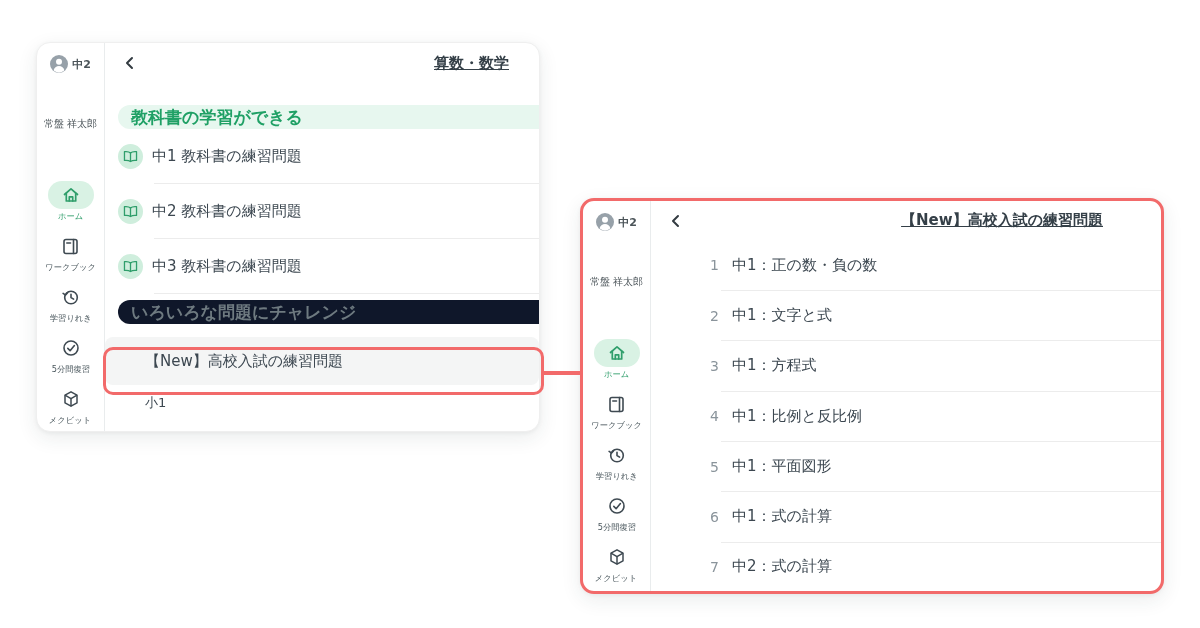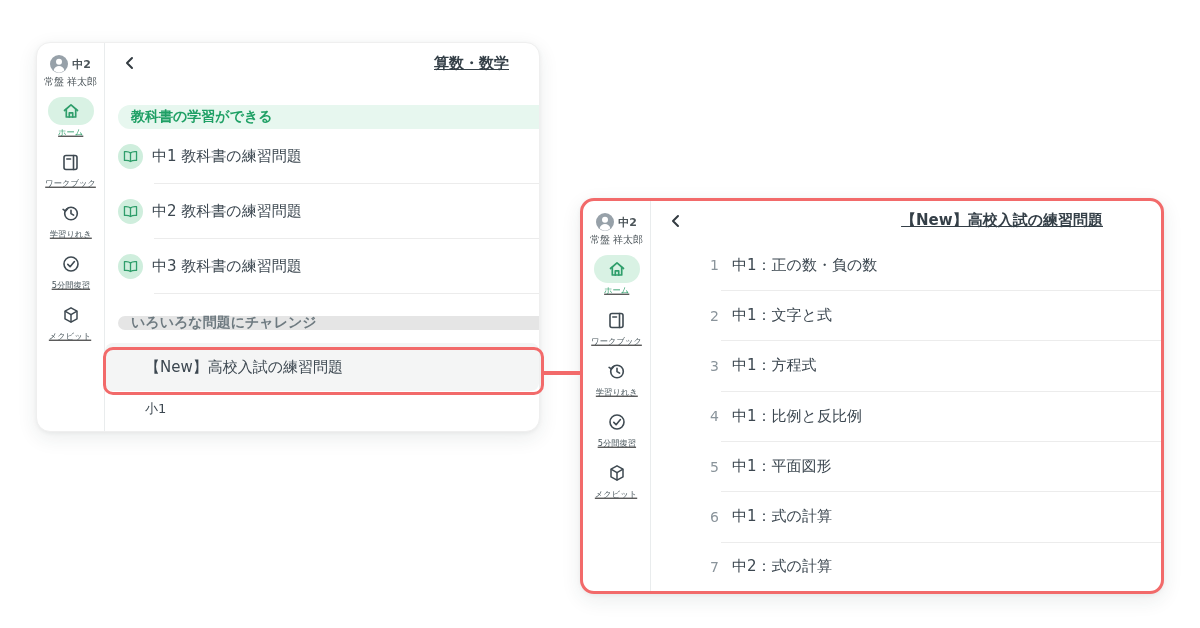--- a/index.html
+++ b/index.html
@@ -8,44 +8,44 @@
   .stage { position:relative; width:1200px; height:628px; background:#fff; }
 
   
   .card { position:absolute; background:#fff; border-radius:14px; overflow:hidden;
     display:flex; box-shadow:0 6px 20px rgba(30,60,50,.09), 0 1px 4px rgba(0,0,0,.05); }
   .card-left  { left:36px; top:42px;  width:504px; height:390px; border:1px solid #efefef; }
   .card-right { left:580px; top:198px; width:584px; height:396px; border:3px solid #f26a6a; }
 
   
   .sidebar { width:68px; flex:0 0 68px; border-right:1px solid #e9eced;
-    display:flex; flex-direction:column; align-items:center; }
+    display:flex; flex-direction:column; align-items:center;gap:42px; }
   .user { display:flex; align-items:center; gap:4px; margin-top:12px; }
   .grade { font-size:11px; font-weight:bold; color:#4a5358; }
   .uname { font-size:10px; color:#4a5358; margin-top:2px; text-align:right; white-space:nowrap; }
-  .nav { margin-top:8px; display:flex; flex-direction:column; align-items:center;text-decoration:underline; }
+  .nav { margin-top:8px; display:flex; flex-direction:column; align-items:center; }
   .nav-item { display:flex; flex-direction:column; align-items:center; margin-bottom:9px; cursor:pointer; }
   .pill { width:46px; height:28px; border-radius:14px; display:flex; align-items:center;
     justify-content:center; color:#3f4a52; }
   .nav-item.active .pill { background:#d9f2e4; color:#2f9e6b; }
   .nav-label { font-size:9px; color:#49565c; margin-top:1px; white-space:nowrap; transform:scale(.92); }
   .nav-item.active .nav-label { color:#2f9e6b; }
 
   
   .main { flex:1; display:flex; flex-direction:column; min-width:0; }
   .hdr { height:40px; display:flex; align-items:center; padding-left:13px; }
   .back { width:24px; height:24px; display:flex; align-items:center; justify-content:center; cursor:pointer; }
   .hdr-title { margin-left:auto; font-size:15px; font-weight:600; color:#343f47;text-decoration:underline; }
   .card-left  .hdr-title { padding-right:30px; }
   .card-right .hdr-title { padding-right:58px; }
 
   .section-bar { height:24px; margin-left:13px; border-radius:12px 0 0 12px;
-    display:flex; align-items:center; padding-left:13px; font-size:14px; font-weight:bold; }
+    display:flex; align-items:center; padding-left:13px; font-size:17px; font-weight:bold; }
   .bar-green { margin-top:22px; background:#e7f7ef; color:#1fa065; }
-  .bar-gray  { margin-top:22px; background:#e5e5e5; color:#6e7a80; height:14px; }
+  .bar-gray  { margin-top:6px; background:#0f172a; color:#6e7a80; height:24px; }
 
   .trow { height:54px; display:flex; align-items:center; padding-left:13px;
     font-size:15px; color:#3c4750; cursor:pointer; }
   .book-badge { width:25px; height:25px; border-radius:50%; background:#cfeedd;
     display:flex; align-items:center; justify-content:center; margin-right:9px; flex:0 0 25px; }
   .divider { height:1px; background:#ececec; }
   .div-left  { margin-left:49px; }
   .div-right { margin-left:70px; }
 
   .hl-row { margin-top:13px; height:48px; background:#f4f5f5; border-radius:8px;

